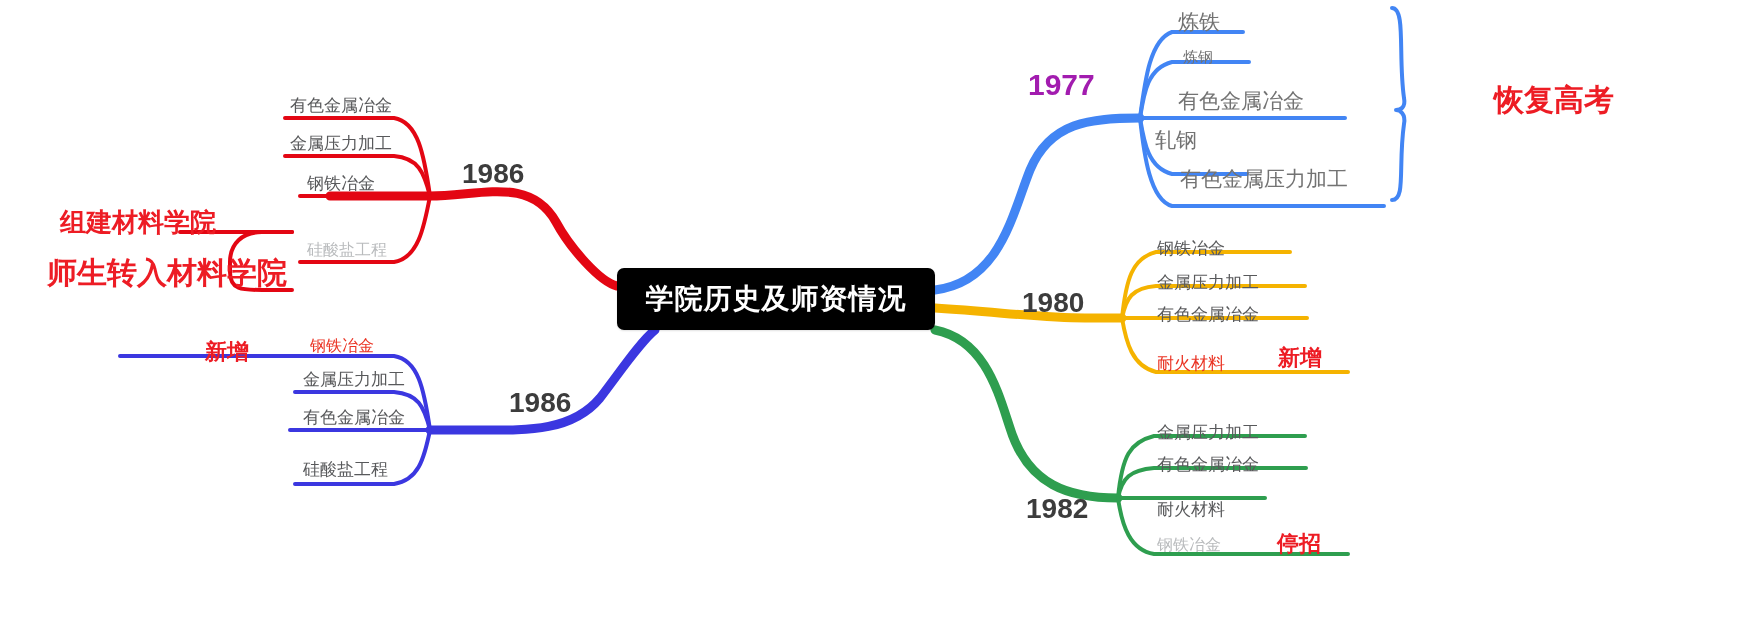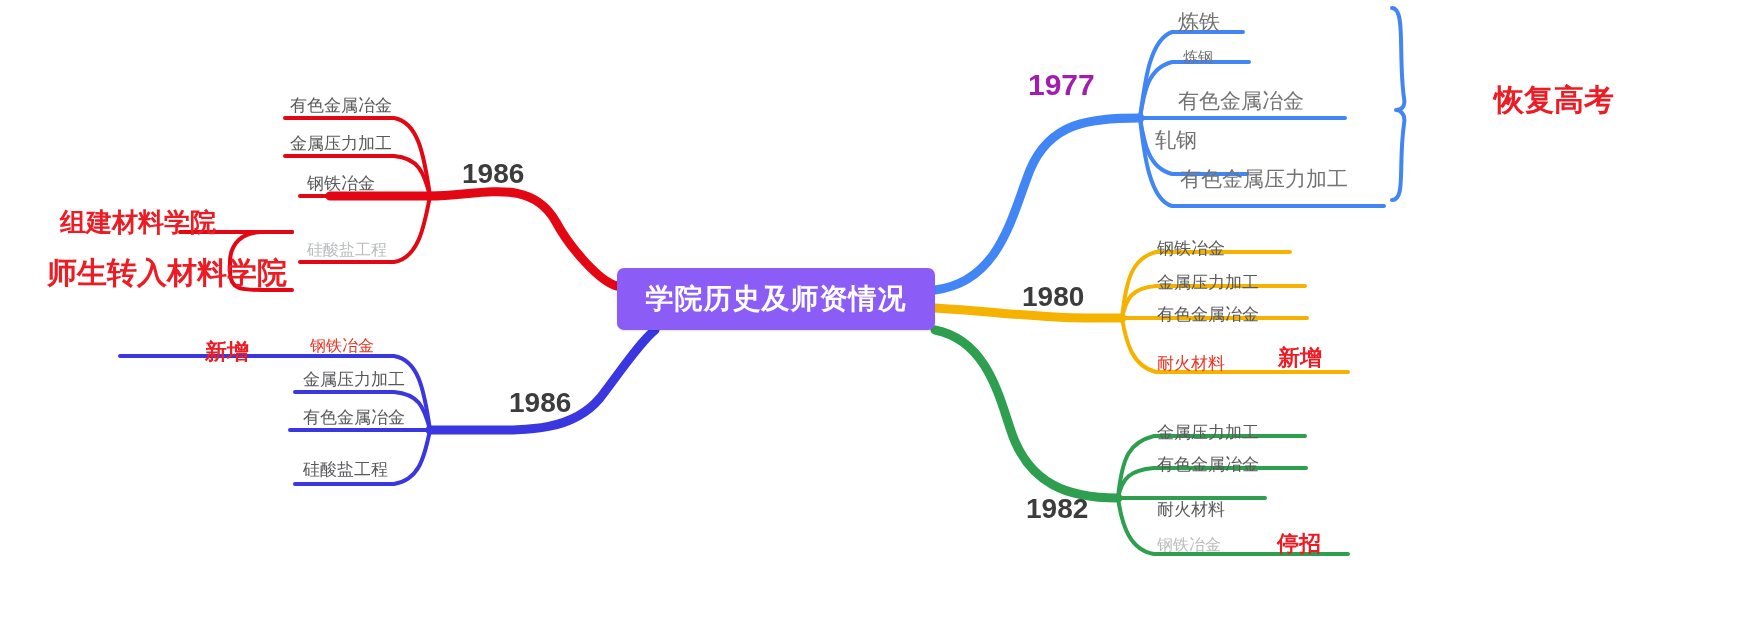--- a/index.html
+++ b/index.html
@@ -9,35 +9,35 @@
     width:1750px;height:632px;overflow:hidden;position:relative;
   }
   #canvas{position:absolute;left:0;top:0;width:1750px;height:632px;}
   svg.wires{position:absolute;left:0;top:0;width:1750px;height:632px;pointer-events:none;}
 
   .node{position:absolute;white-space:nowrap;}
 
   
   #central{
     left:617px;top:268px;width:318px;height:62px;
-    background:#8b5cf6;border-radius:7px;
+    background:#000000;border-radius:7px;
     display:flex;align-items:center;justify-content:center;
     color:#ffffff;font-size:28px;font-weight:bold;
     letter-spacing:1px;
     box-shadow:0 1px 2px rgba(0,0,0,.12);
   }
 
   
   .year{
     font-size:28px;font-weight:bold;color:#3c3c3c;
     font-family:"Liberation Sans","DejaVu Sans",sans-serif;
   }
   #y1977{left:1028px;top:68px;font-size:30px;color:#a21caf;}
   #y1993{left:462px;top:158px;}
-  #y1980{left:1022px;top:281px;}
+  #y1980{left:1022px;top:287px;}
   #y1986{left:461px;top:387px;margin-left:48px;}
   #y1982{left:1026px;top:465px;margin-top:28px;}
 
   
   .leaf{
     font-size:17px;color:#58595b;
     font-family:"DejaVu Sans","Liberation Sans",sans-serif;
   }
   .leaf.sm{font-size:16px;}
   .leaf.red{color:#EA3323;}

